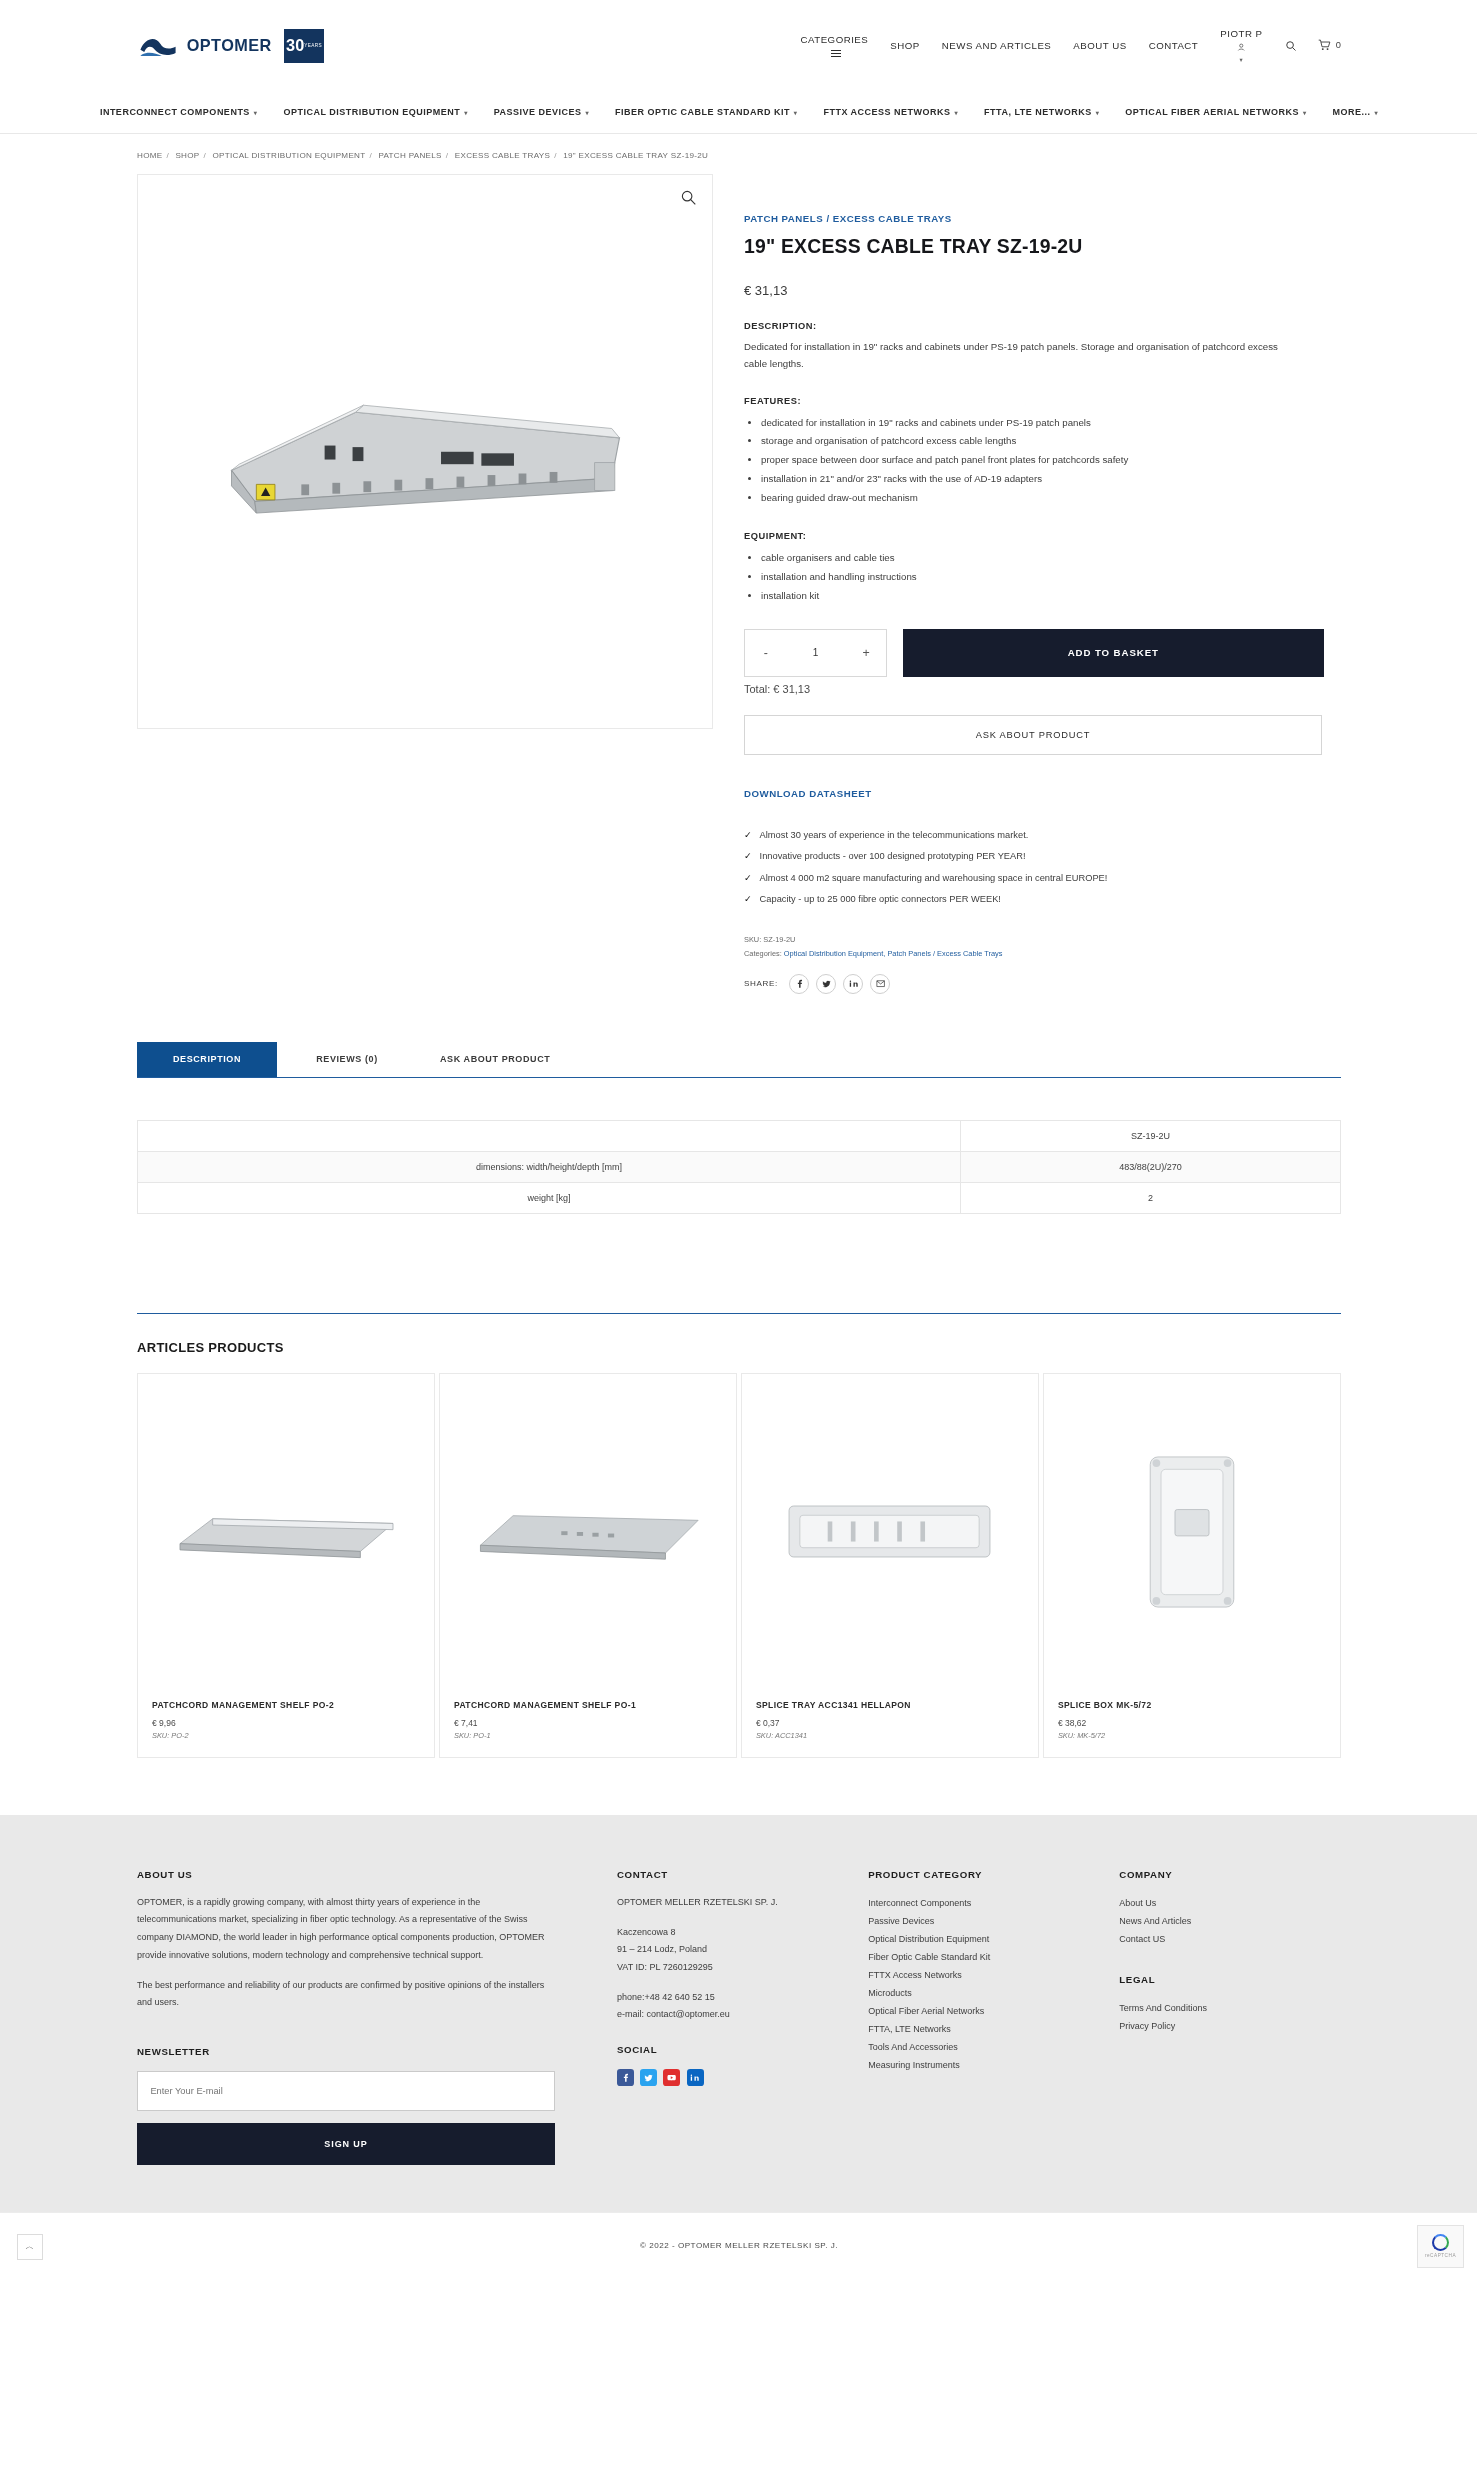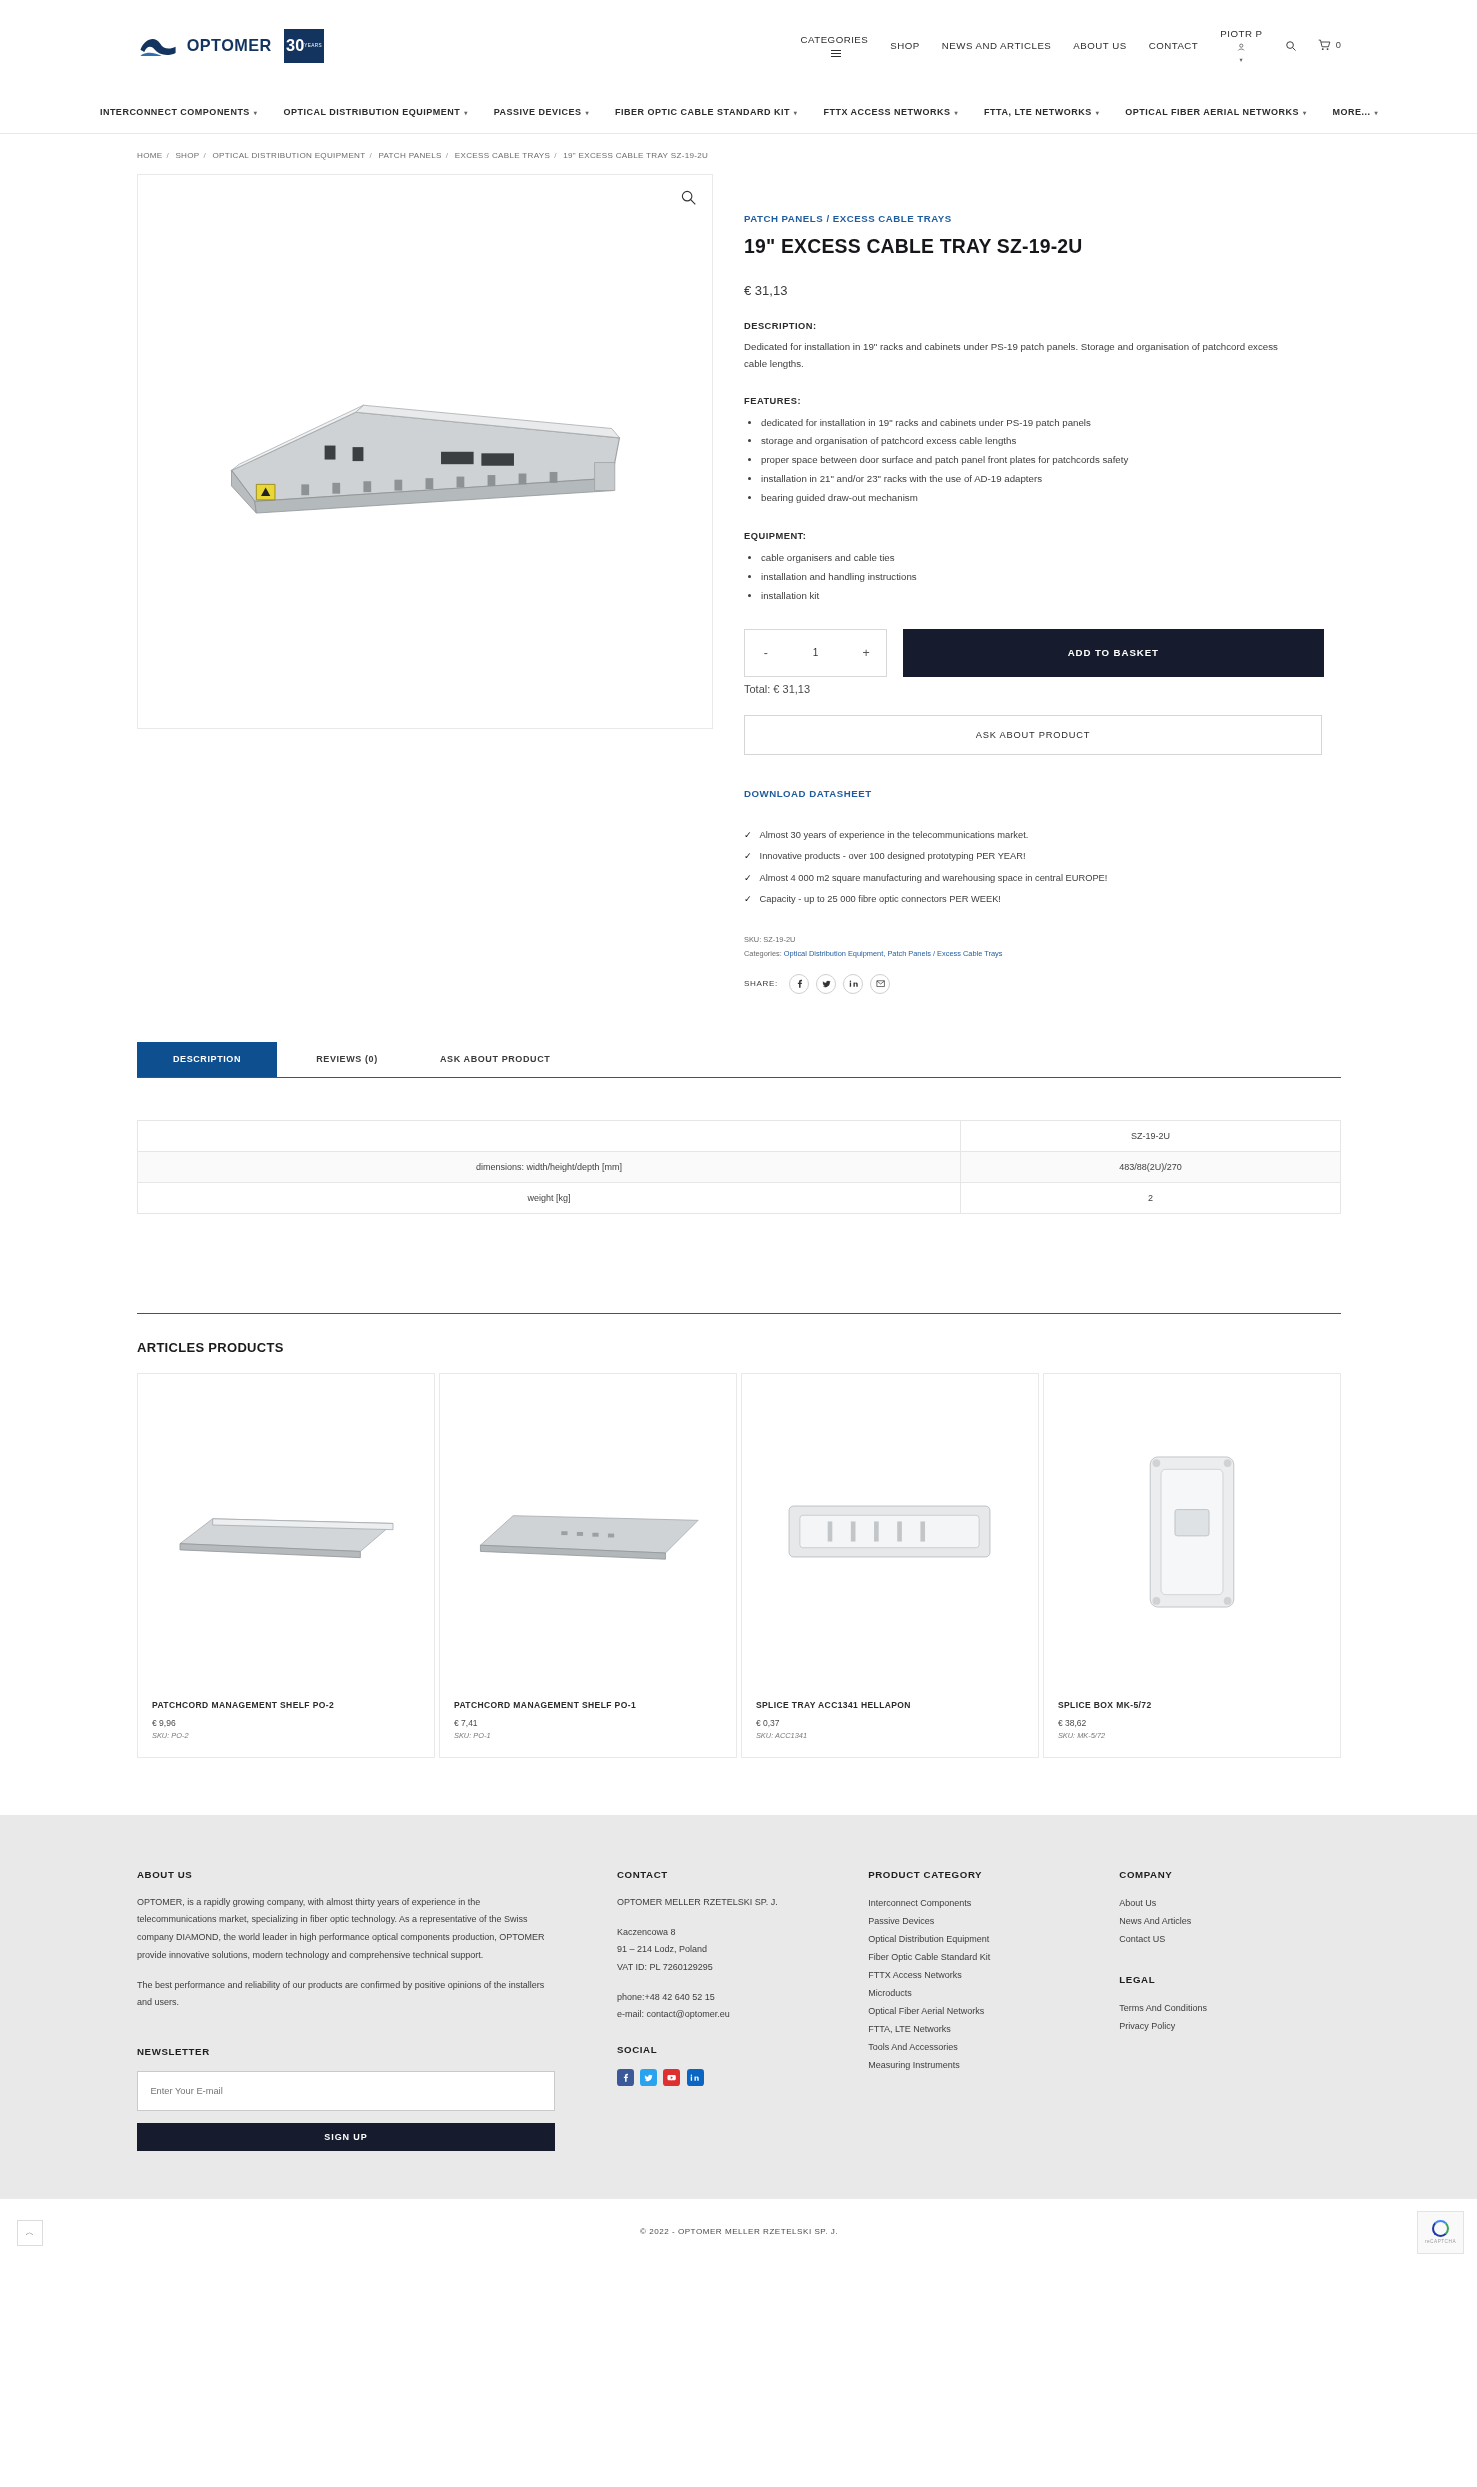--- a/index.html
+++ b/index.html
@@ -131,21 +131,21 @@
   .fcol-about { width:481px; padding-right:62px;}
   .fcol { width:264px;}
   .fcol.small { width:233px;}
   .fhead { font-size:9.7px; font-weight:bold; letter-spacing:0.6px; color:#1d1d1d; margin-bottom:14px;}
   .ftext { font-size:9px; line-height:1.95; color:#3d3d3d;}
   .ftext p { margin:0 0 12.4px;}
   .flist { list-style:none; margin:0; padding:0;}
   .flist li { font-size:9px; line-height:2.0; color:#3d3d3d; cursor:pointer;}
   .newsletter { margin-top:34px;}
   .nl-input { width:418px; height:40px; border:0.8px solid #cacaca; background:#fff; padding:0 12.4px; font-size:9.3px; color:#777; outline:none;}
-  .nl-btn { width:418px; height:28px; margin-top:12.4px; background:#161c2d; color:#fff; border:none; font-size:9px; letter-spacing:0.9px; font-weight:bold; cursor:pointer;}
+  .nl-btn { width:418px; height:42px; margin-top:12.4px; background:#161c2d; color:#fff; border:none; font-size:9px; letter-spacing:0.9px; font-weight:bold; cursor:pointer;}
   .social-row { display:flex; gap:6.2px; margin-top:11px;}
   .sq { width:17px;height:17px;border-radius:3.1px; display:flex;align-items:center;justify-content:center; cursor:pointer;}
   .sq svg { width:9.3px;height:9.3px; fill:#fff;}
   .fb{background:#3b5998;} .tw{background:#2aa3ef;} .yt{background:#e02f2f;} .li{background:#0a66c2;}
 
   .footer-bottom {
     height:65px; display:flex; align-items:center; justify-content:center;
     font-size:8.1px; letter-spacing:0.5px; color:#4a4a4a; background:#fff;
     border-top:0.8px solid #ececec; position:relative;
   }

